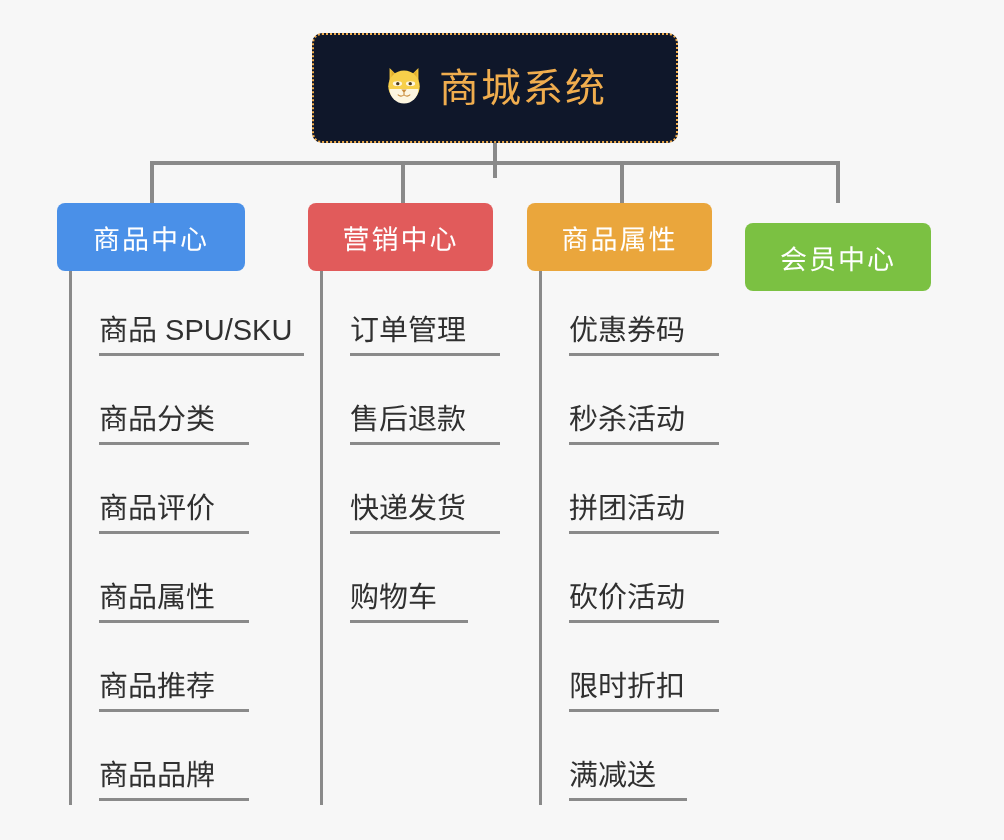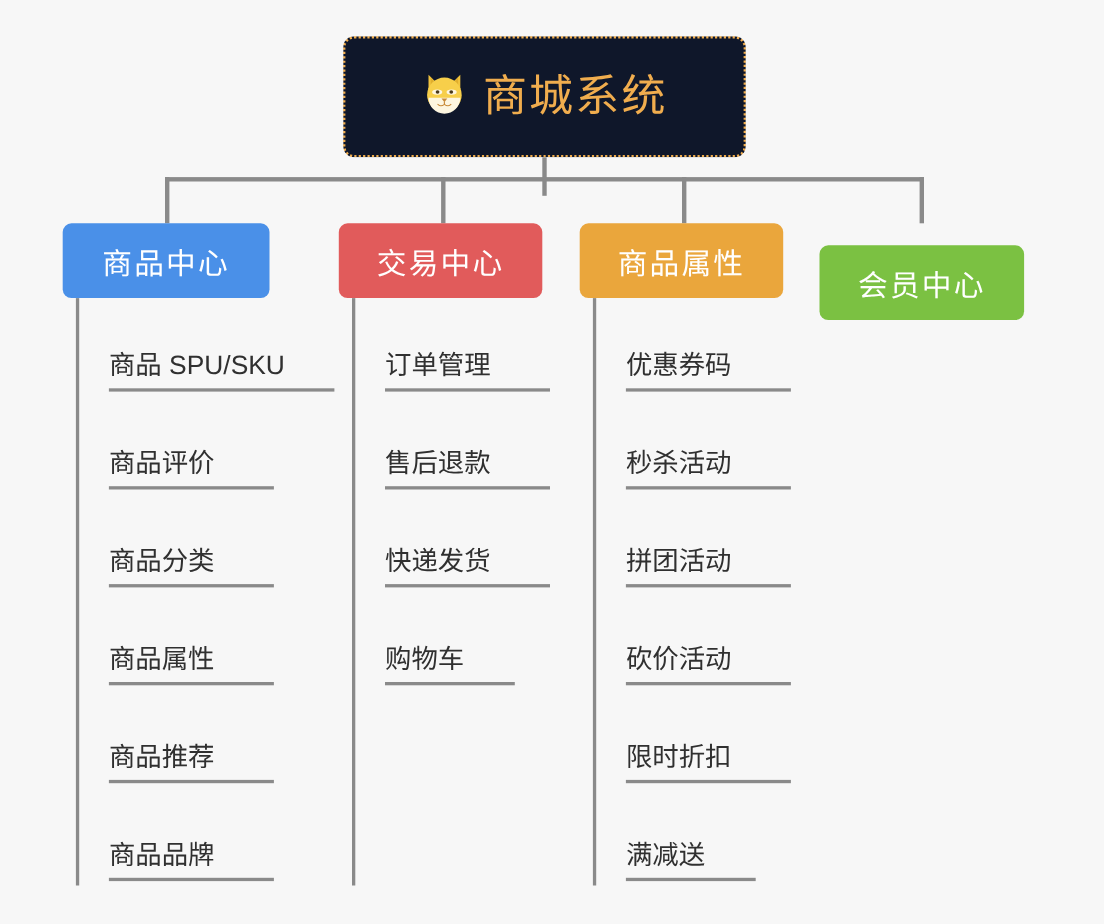--- a/index.html
+++ b/index.html
@@ -108,21 +108,21 @@
   .leaf-item {
     position: relative;
     height: 89px;
     box-sizing: border-box;
     display: flex;
     align-items: flex-end;
     padding-left: 30px;
     padding-bottom: 4px;
   }
   .leaf-label {
-    font-size: 24px;
+    font-size: 29px;
     color: #303030;
     line-height: 1.15;
     white-space: nowrap;
     padding-bottom: 6px;
     border-bottom: 3px solid #8a8a8a;
     display: inline-block;
     box-sizing: border-box;
   }
 </style>
 </head>
@@ -161,40 +161,40 @@
   <div class="branch" id="branch-0" style="left: 57px; width: 188px;">
     <div class="branch-header" id="header-0" style="background: rgb(74, 144, 232);">
       <span>商品中心</span>
     </div>
     <div class="leaf-list" id="leaves-0">
       <div class="leaf-spine" style="height: 534px; background: rgb(138, 138, 138);"></div>
       <div class="leaf-item">
           <span class="leaf-label" style="min-width: 205px; border-bottom-color: rgb(138, 138, 138);">商品 SPU/SKU</span>
         </div>
       <div class="leaf-item">
+          <span class="leaf-label" style="min-width: 150px; border-bottom-color: rgb(138, 138, 138);">商品分类</span>
+        </div>
+      <div class="leaf-item">
           <span class="leaf-label" style="min-width: 150px; border-bottom-color: rgb(138, 138, 138);">商品评价</span>
-        </div>
-      <div class="leaf-item">
-          <span class="leaf-label" style="min-width: 150px; border-bottom-color: rgb(138, 138, 138);">商品分类</span>
         </div>
       <div class="leaf-item">
           <span class="leaf-label" style="min-width: 150px; border-bottom-color: rgb(138, 138, 138);">商品属性</span>
         </div>
       <div class="leaf-item">
           <span class="leaf-label" style="min-width: 150px; border-bottom-color: rgb(138, 138, 138);">商品推荐</span>
         </div>
       <div class="leaf-item">
           <span class="leaf-label" style="min-width: 150px; border-bottom-color: rgb(138, 138, 138);">商品品牌</span>
         </div>
     </div>
   </div>
 
   <div class="branch" id="branch-1" style="left: 308px; width: 185px;">
     <div class="branch-header" id="header-1" style="background: rgb(225, 91, 91);">
-      <span>交易中心</span>
+      <span>营销中心</span>
     </div>
     <div class="leaf-list" id="leaves-1">
       <div class="leaf-spine" style="height: 534px; background: rgb(138, 138, 138);"></div>
       <div class="leaf-item">
           <span class="leaf-label" style="min-width: 150px; border-bottom-color: rgb(138, 138, 138); margin-top: 19px;">订单管理</span>
         </div>
       <div class="leaf-item">
           <span class="leaf-label" style="min-width: 150px; border-bottom-color: rgb(138, 138, 138);">售后退款</span>
         </div>
       <div class="leaf-item">

